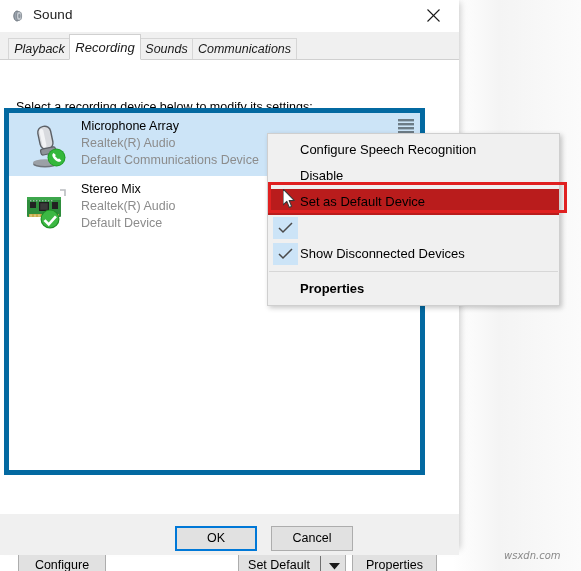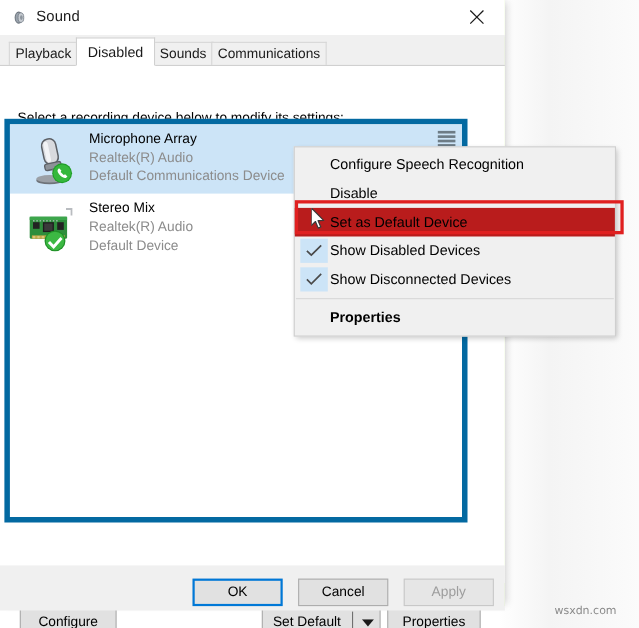--- a/index.html
+++ b/index.html
@@ -62,20 +62,21 @@
     cursor: default;
   }
   #close-button svg { position:absolute; left:15px; top:9px; }
 
   
   #tab-strip {
     position: absolute;
     left: 0; top: 32px;
     width: 459px; height: 28px;
     background: #f0f0f0;
+    font-style: italic;
   }
   .tab {
     position: absolute;
     top: 6px;
     height: 22px;
     box-sizing: border-box;
     background: #f0f0f0;
     border: 1px solid #d6d6d6;
     border-bottom: none;
     font-size: 12.5px;
@@ -292,20 +293,21 @@
     pointer-events: none;
   }
 
   
   #watermark {
     position: absolute;
     left: 504px; top: 550px;
     font-family: "DejaVu Sans", sans-serif;
     font-size: 10px;
     color: #8a8a8a;
+    font-style: italic;
   }
 </style>
 </head>
 <body>
 
 <div id="backdrop"></div>
 
 <div id="sound-dialog">
 
   <div id="title-bar">
@@ -320,21 +322,21 @@
     <div id="close-button">
       <svg width="13" height="13" viewBox="0 0 13 13">
         <line x1="0.5" y1="0.5" x2="12.5" y2="12.5" stroke="#1a1a1a" stroke-width="1.1"></line>
         <line x1="12.5" y1="0.5" x2="0.5" y2="12.5" stroke="#1a1a1a" stroke-width="1.1"></line>
       </svg>
     </div>
   </div>
 
   <div id="tab-strip">
     <div class="tab" style="left:8px; width:63px;">Playback</div>
-    <div class="tab selected" style="left:69px; width:72px;">Disabled</div>
+    <div class="tab selected" style="left:69px; width:72px;">Recording</div>
     <div class="tab" style="left:139px; width:55px;">Sounds</div>
     <div class="tab" style="left:192px; width:105px;">Communications</div>
   </div>
 
   <div id="body-panel">
 
     <div id="prompt-text">Select a recording device below to modify its settings:</div>
 
     <div id="device-list">
 
@@ -420,35 +422,33 @@
           </svg>
       </div>
     </div>
 
     <div class="panel-button" id="properties-button">Properties</div>
   </div>
 
   <div id="footer">
     <div class="footer-button" id="ok-button">OK</div>
     <div class="footer-button" id="cancel-button">Cancel</div>
-    <div class="footer-button" id="apply-button">Apply</div>
   </div>
 </div>
 
 <div id="context-menu">
   <div class="menu-item">Configure Speech Recognition</div>
   <div class="menu-item">Disable</div>
   <div class="menu-item highlighted">Set as Default Device</div>
   <div class="menu-item">
     <span class="menu-check">
       <svg width="15" height="12" viewBox="0 0 15 12">
           <polyline points="1,6 5,10 14,1" fill="none" stroke="#4a4a4a" stroke-width="1.5"></polyline>
         </svg>
     </span>
-    <span>Show Disabled Devices</span>
   </div>
   <div class="menu-item">
     <span class="menu-check">
       <svg width="15" height="12" viewBox="0 0 15 12">
           <polyline points="1,6 5,10 14,1" fill="none" stroke="#4a4a4a" stroke-width="1.5"></polyline>
         </svg>
     </span>
     <span>Show Disconnected Devices</span>
   </div>
   <div class="menu-separator"></div>

